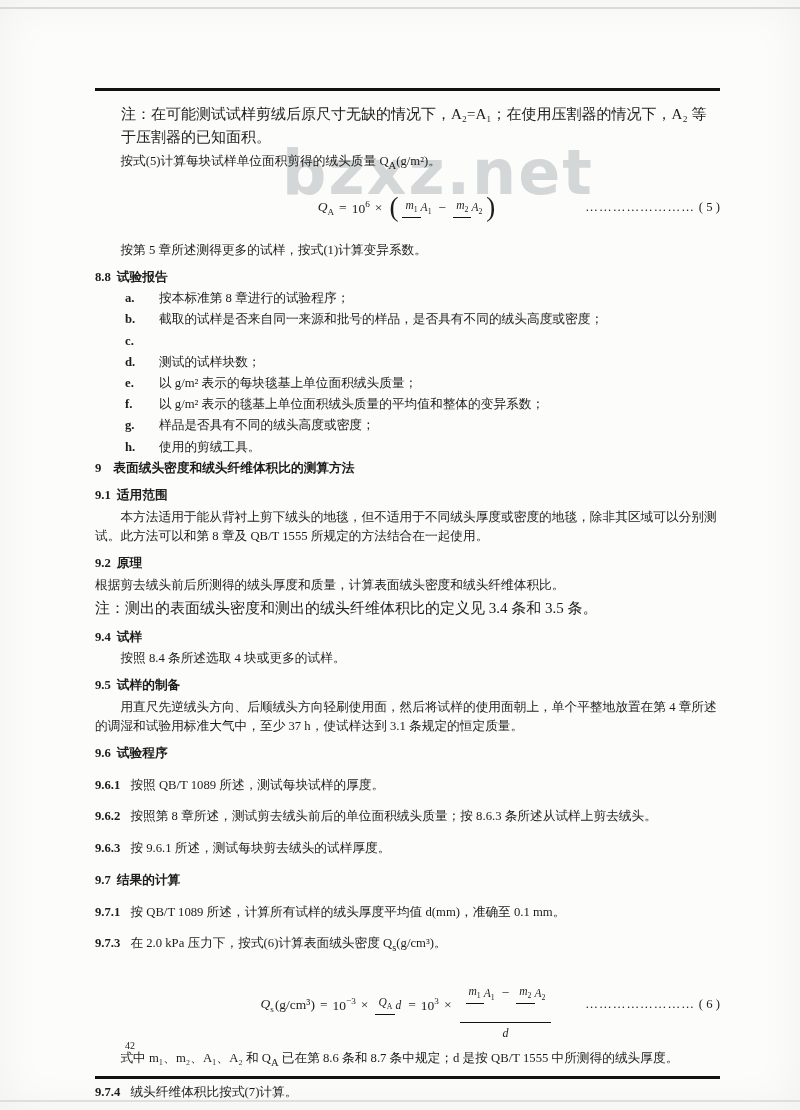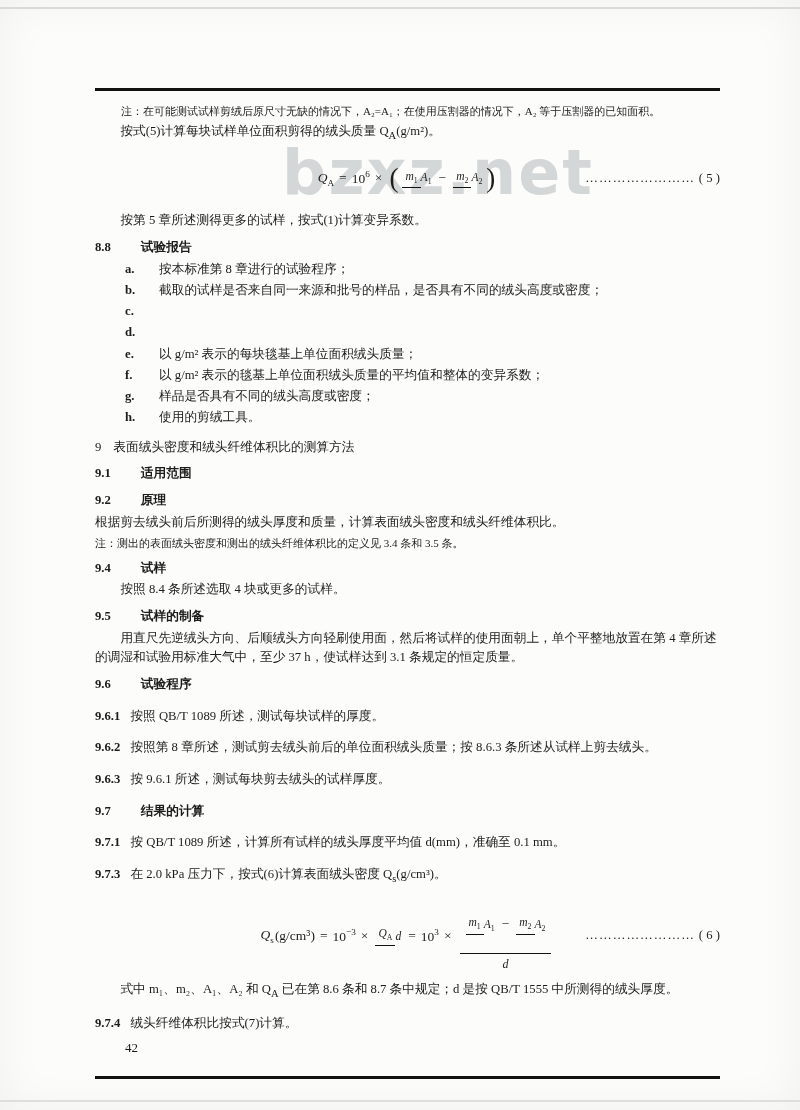--- a/index.html
+++ b/index.html
@@ -33,28 +33,28 @@
     position:absolute; left:95px; top:88px; width:625px;
     font-size:12.7px; line-height:1.55;
     z-index:4;
   }
   .std-no {
     font-weight:bold; font-size:17px; letter-spacing:1px;
     margin-left:355px; margin-bottom:4px;
   }
   .head-rule { height:3px; background:#111; margin-bottom:12px; }
 
-  .note { font-size:11px; margin:2px 0; }
+  .note { font-size:15px; margin:2px 0; }
   .note-indent { padding-left:26px; }
   .p { margin:2px 0; }
   .p-indent { text-indent:2em; }
 
   .sec { font-weight:bold; margin:7px 0 2px; }
-  .sec-num { margin-right:30px; }
-  .ch { font-weight:normal; margin:10px 0 7px; }
+  .sec-num { margin-right:6px; }
+  .ch { font-weight:bold; margin:2px 0 7px; }
   .ch .sec-num { margin-right:12px; }
 
   .li { display:flex; margin:1.5px 0; padding-left:30px; }
   .li-label { font-weight:bold; width:34px; flex:none; }
   .li-text { flex:1; }
 
   .proc { margin:12px 0; }
   .proc-num { font-weight:bold; margin-right:10px; }
 
   
@@ -82,21 +82,21 @@
   .bigfrac .bden { padding-top:1px; font-size:12px; }
   .ftail {
     position:absolute; right:0; top:50%; transform:translateY(-50%);
     display:flex; align-items:center; font-size:12.7px;
   }
   .leader { letter-spacing:1px; color:#222; }
   .eqnum { margin-left:4px; }
 
   .unit { margin-left:1px;font-family:Liberation Serif, serif; }
 
-  .footer-pageno { position:absolute; left:125px; top:1040px; font-size:13px; z-index:4; }
+  .footer-pageno { position:absolute; left:125px; top:1040px; font-size:10px; z-index:4; }
   .foot-rule { position:absolute; left:95px; top:1076px; width:625px; height:3px; background:#111; z-index:4; }
   .scan-bottom { position:absolute; top:1100px; left:0; width:100%; height:2px; background:#cfcfca; opacity:.6; }
 </style>
 </head>
 <body>
 
 <div class="page">
   <div class="scan-top"></div>
   <div class="watermark">bzxz.net</div>
 
@@ -142,20 +142,21 @@
       </div>
     <div class="li">
         <span class="li-label">b.</span>
         <span class="li-text">截取的试样是否来自同一来源和批号的样品，是否具有不同的绒头高度或密度；</span>
       </div>
     <div class="li">
         <span class="li-label">c.</span>
       </div>
     <div class="li">
         <span class="li-label">d.</span>
+        <span class="li-text">测试的试样块数；</span>
       </div>
     <div class="li">
         <span class="li-label">e.</span>
         <span class="li-text">以 g/m² 表示的每块毯基上单位面积绒头质量；</span>
       </div>
     <div class="li">
         <span class="li-label">f.</span>
         <span class="li-text">以 g/m² 表示的毯基上单位面积绒头质量的平均值和整体的变异系数；</span>
       </div>
     <div class="li">
@@ -163,20 +164,21 @@
         <span class="li-text">样品是否具有不同的绒头高度或密度；</span>
       </div>
     <div class="li">
         <span class="li-label">h.</span>
         <span class="li-text">使用的剪绒工具。</span>
       </div>
 
     <div class="ch"><span class="sec-num">9</span><span>表面绒头密度和绒头纤维体积比的测算方法</span></div>
 
     <div class="sec"><span class="sec-num">9.1</span><span>适用范围</span></div>
+    <div class="p p-indent">本方法适用于能从背衬上剪下绒头的地毯，但不适用于不同绒头厚度或密度的地毯，除非其区域可以分别测试。此方法可以和第 8 章及 QB/T 1555 所规定的方法结合在一起使用。</div>
 
     <div class="sec"><span class="sec-num">9.2</span><span>原理</span></div>
     <div class="p">根据剪去绒头前后所测得的绒头厚度和质量，计算表面绒头密度和绒头纤维体积比。</div>
     <div class="note">注：测出的表面绒头密度和测出的绒头纤维体积比的定义见 3.4 条和 3.5 条。</div>
 
 
     <div class="sec"><span class="sec-num">9.4</span><span>试样</span></div>
     <div class="p p-indent">按照 8.4 条所述选取 4 块或更多的试样。</div>
 
     <div class="sec"><span class="sec-num">9.5</span><span>试样的制备</span></div>

